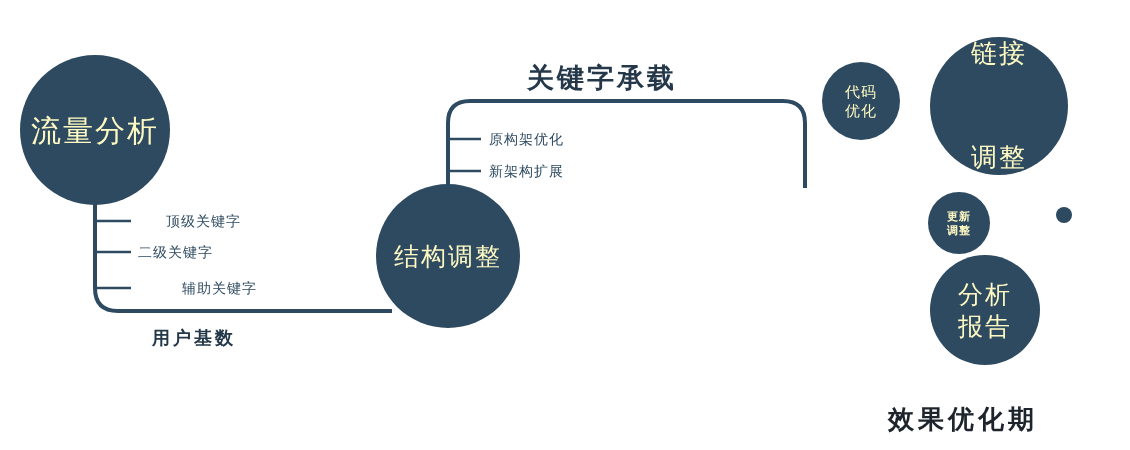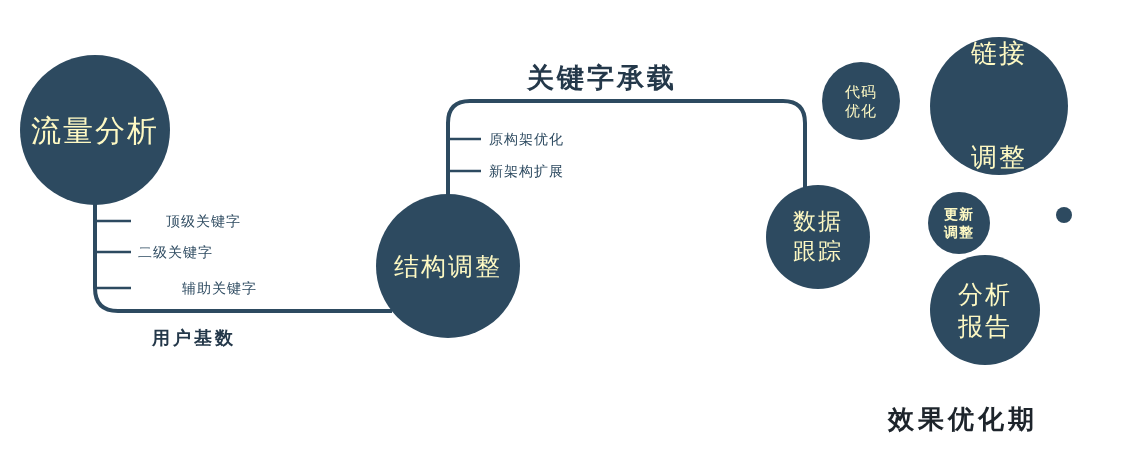--- a/index.html
+++ b/index.html
@@ -37,25 +37,25 @@
     color: #fef9c3;
     display: flex;
     flex-direction: column;
     align-items: center;
     justify-content: center;
     text-align: center;
     letter-spacing: 2px;
     line-height: 1.3;
   }
   .n-traffic   { left: 20px;  top: 55px;  width: 150px; height: 150px; font-size: 30px; }
-  .n-structure { left: 376px; top: 194px; width: 144px; height: 144px; font-size: 25px; }
+  .n-structure { left: 376px; top: 184px; width: 144px; height: 144px; font-size: 25px; }
   .n-data      { left: 766px; top: 185px; width: 104px; height: 104px; font-size: 23px; }
   .n-code      { left: 822px; top: 62px;  width: 78px;  height: 78px;  font-size: 15px; letter-spacing: 1px; }
   .n-link      { left: 930px; top: 37px;  width: 138px; height: 138px; font-size: 26px; justify-content: space-between; }
-  .n-update    { left: 928px; top: 192px; width: 62px;  height: 62px;  font-size: 14px; font-weight: bold; letter-spacing: 1px; }
+  .n-update    { left: 928px; top: 192px; width: 62px;  height: 62px;  font-size: 11px; font-weight: bold; letter-spacing: 1px; }
   .n-report    { left: 930px; top: 255px; width: 110px; height: 110px; font-size: 25px; }
   .dot {
     position: absolute;
     left: 1056px; top: 207px;
     width: 16px; height: 16px;
     border-radius: 50%;
     background: var(--primary, #2d4a60);
   }
   .edge-label {
     position: absolute;
@@ -110,24 +110,20 @@
   </svg>
 
   <div class="node n-traffic">
     <span>流量分析</span>
   </div>
 
   <div class="node n-structure">
     <span>结构调整</span>
   </div>
 
-  <div class="node n-data">
-    <span>数据</span>
-    <span>跟踪</span>
-  </div>
 
   <div class="node n-code">
     <span>代码</span>
     <span>优化</span>
   </div>
 
   <div class="node n-link">
     <span>链接</span>
     <span>调整</span>
   </div>

